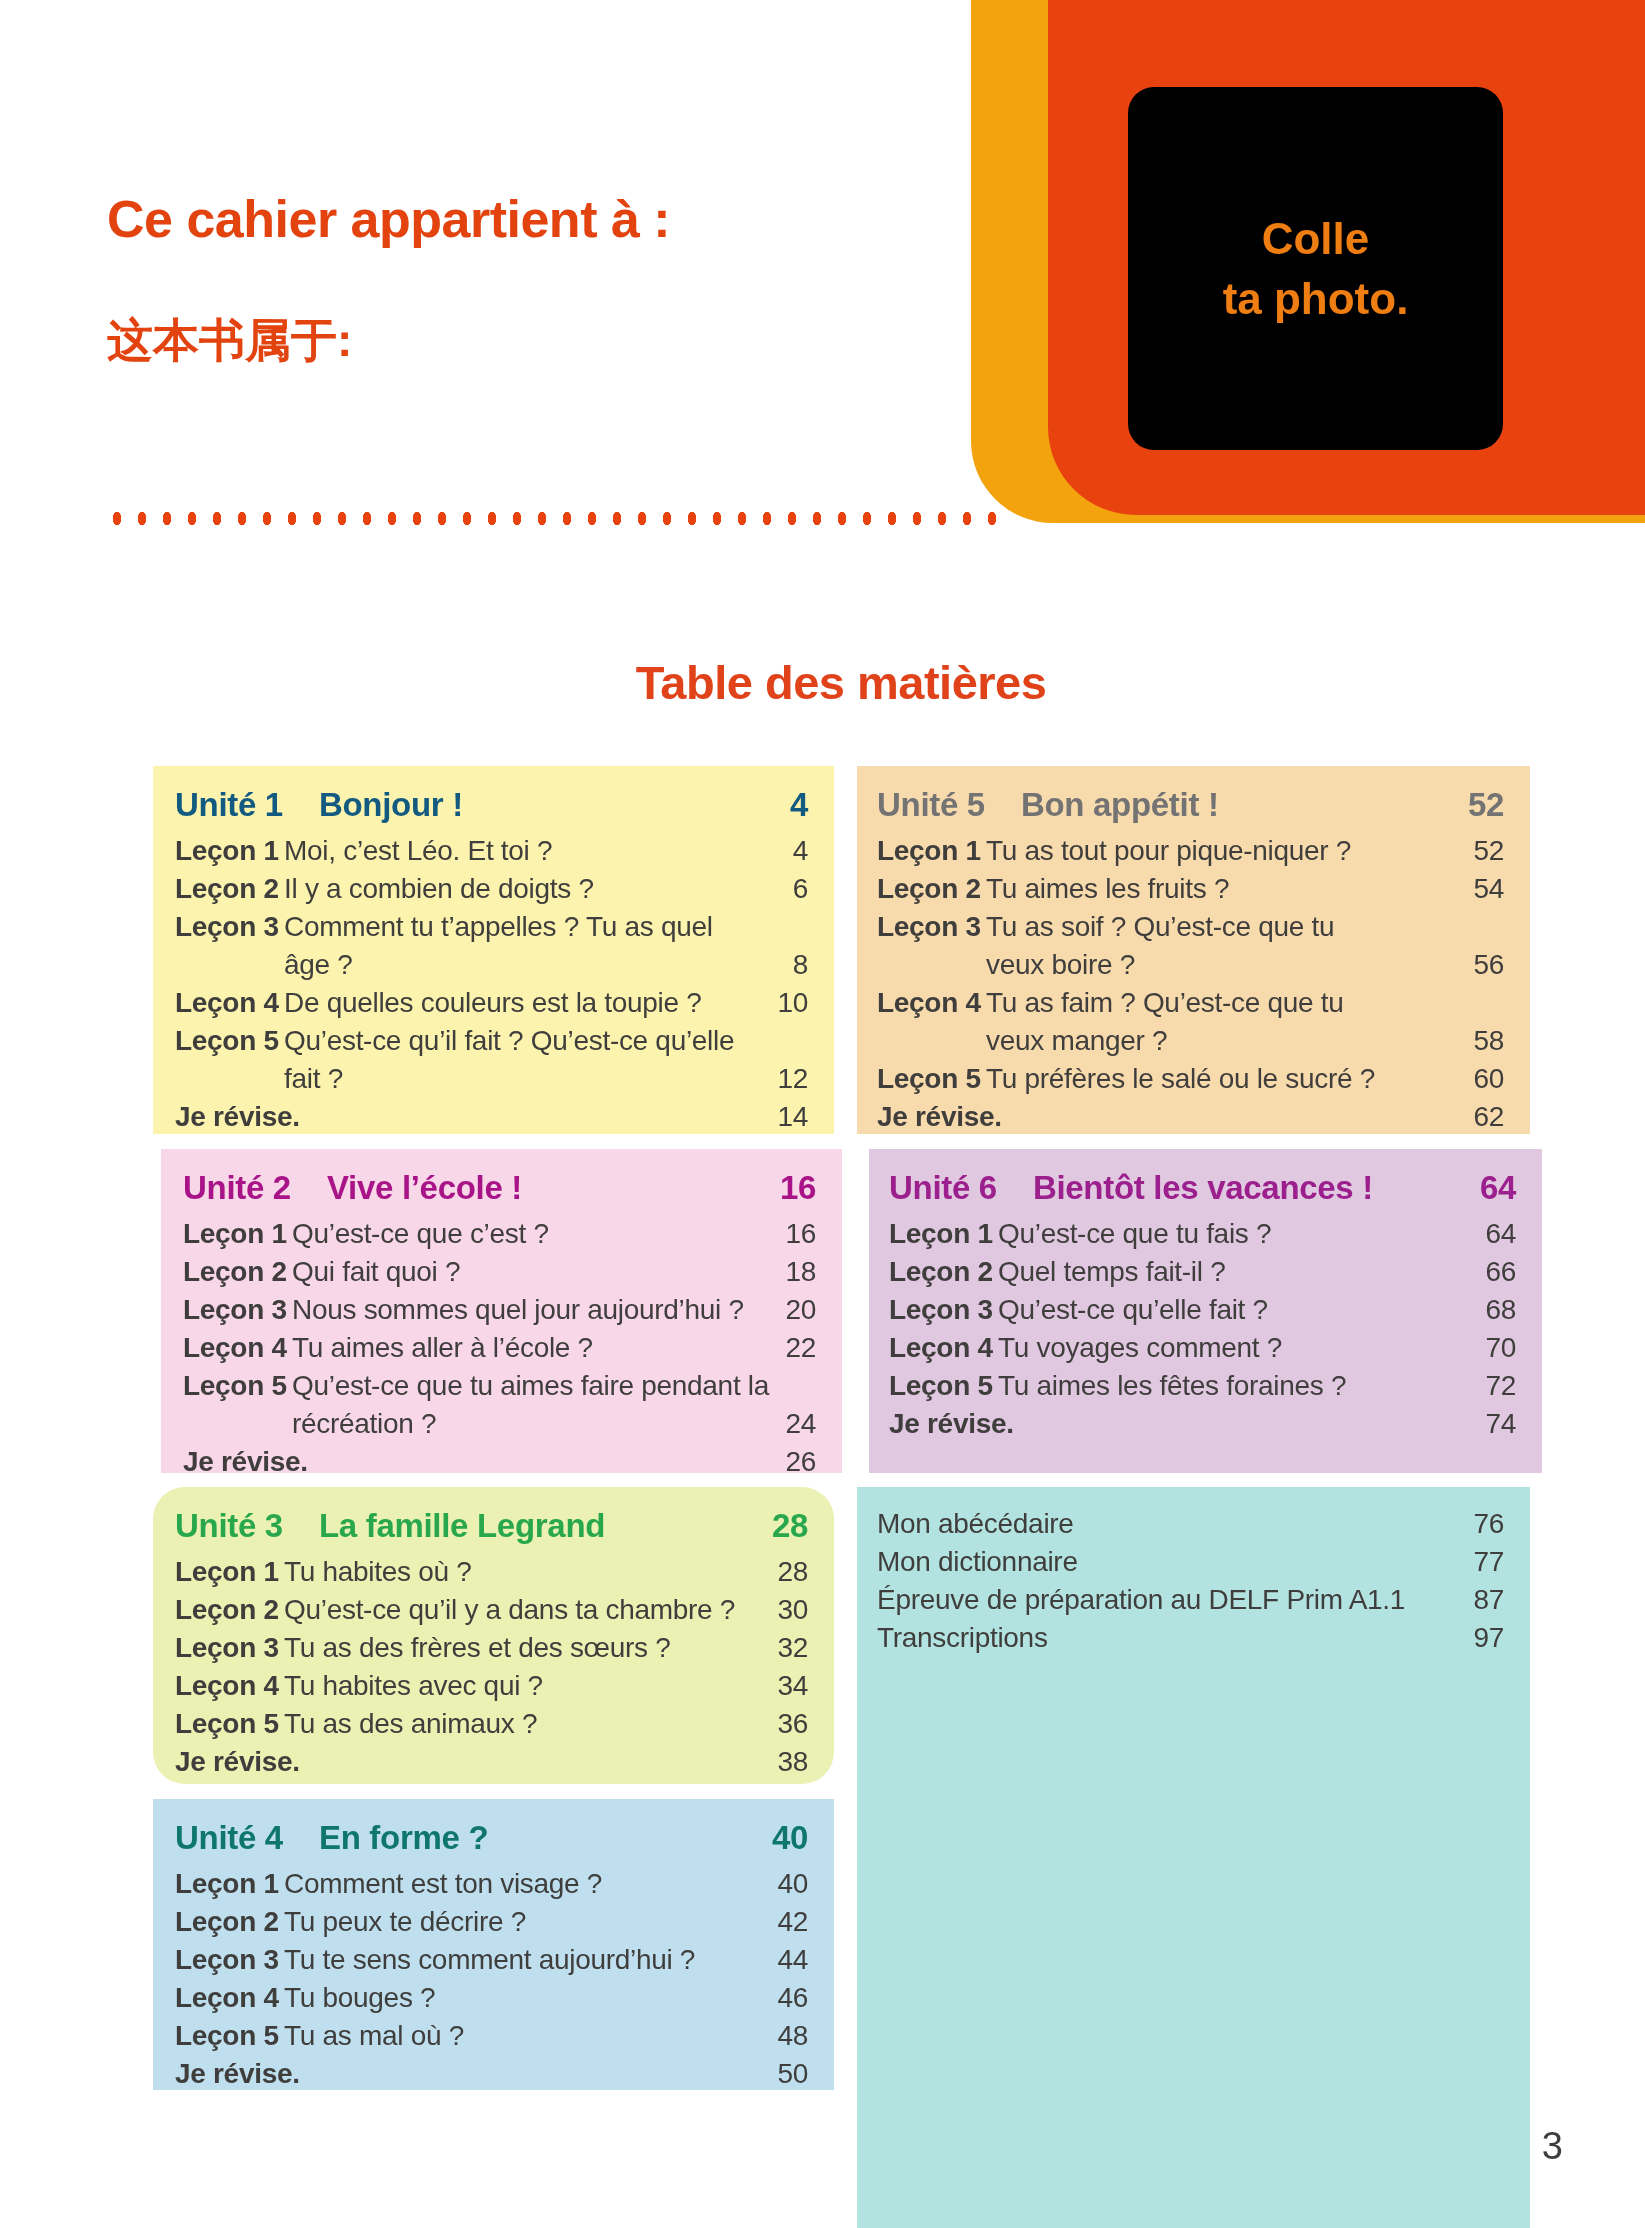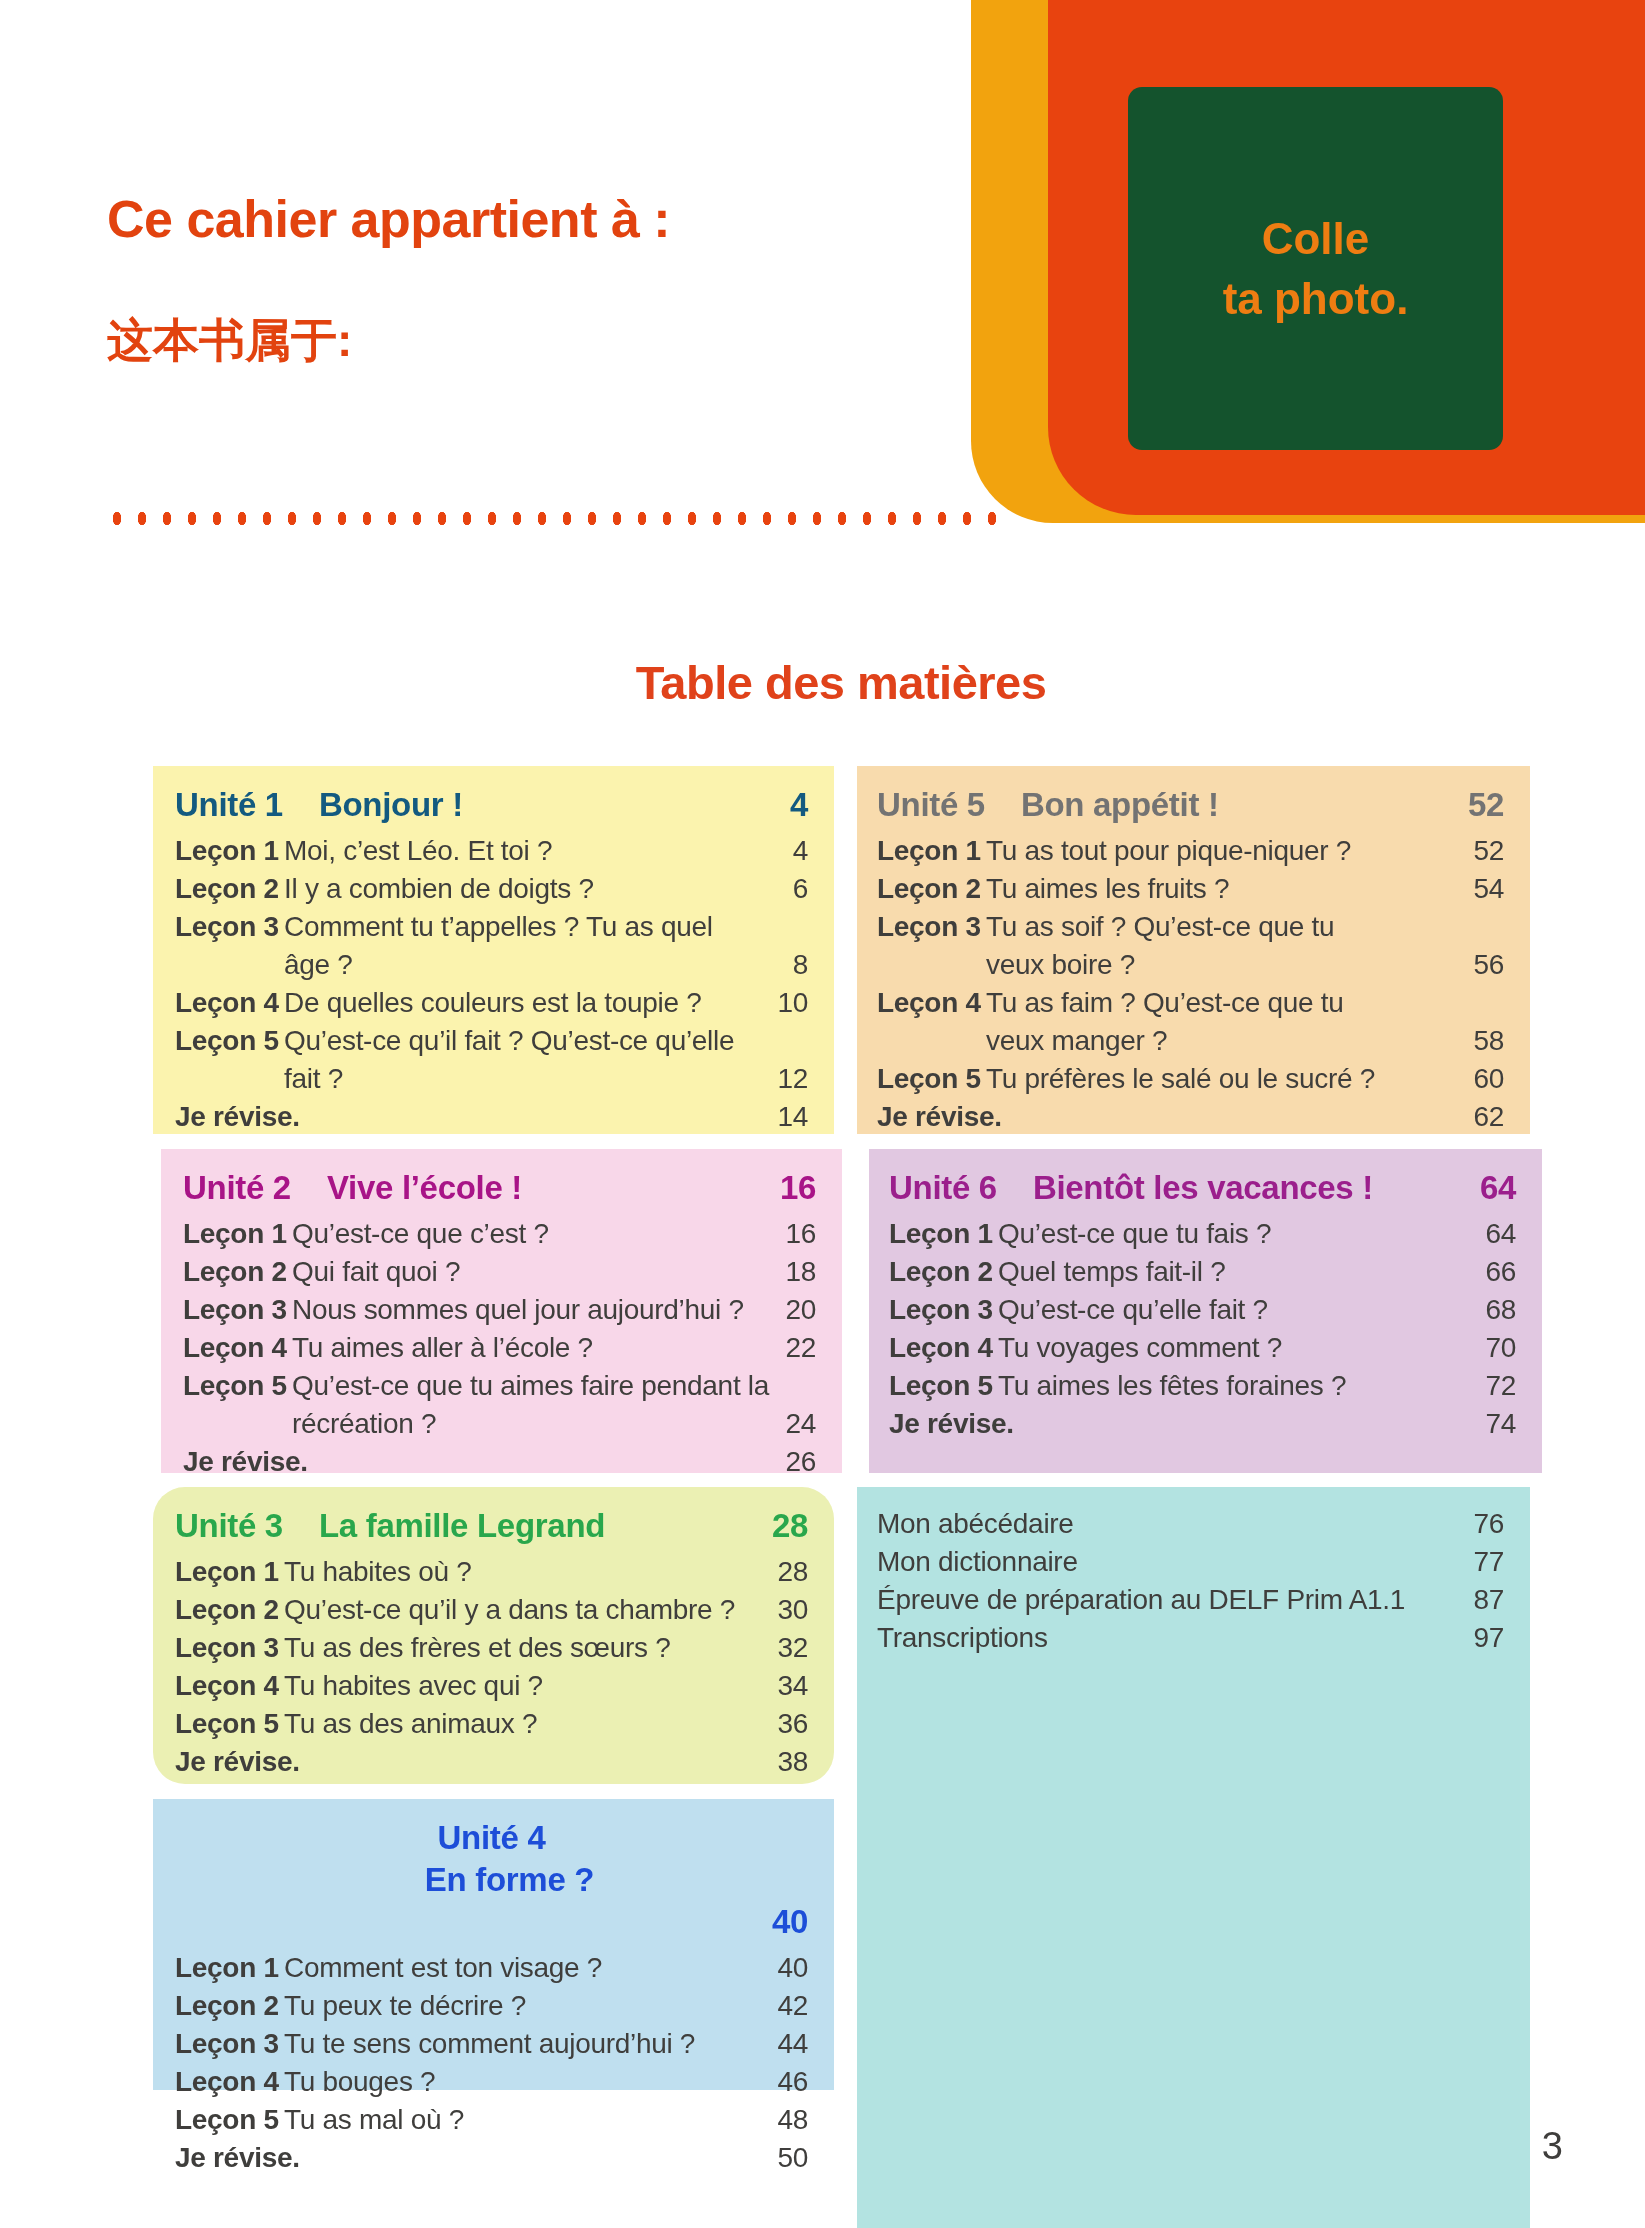--- a/index.html
+++ b/index.html
@@ -5,21 +5,21 @@
   html,body{margin:0;padding:0;background:#ffffff;}
   body{font-family:"Liberation Sans","DejaVu Sans",sans-serif;}
   .page{position:relative;width:1646px;height:2229px;background:#ffffff;overflow:hidden;}
 
   
   .amber-shape{position:absolute;left:971px;top:0;width:675px;height:523px;
     background:#F2A30E;border-bottom-left-radius:82px;}
   .red-shape{position:absolute;left:1048px;top:0;width:598px;height:515px;
     background:#E8430F;border-bottom-left-radius:88px;}
   .photo-box{position:absolute;left:1128px;top:87px;width:375px;height:363px;
-    background:#14532d;border-radius:14px;display:flex;flex-direction:column;
+    background:#000000;border-radius:26px;display:flex;flex-direction:column;
     align-items:center;justify-content:center;gap:16px;
     color:#EE7D12;font-weight:bold;font-size:44px;line-height:1;}
 
   
   .owner-fr{position:absolute;left:107px;top:189px;font-size:52px;font-weight:bold;
     color:#E2430F;letter-spacing:-0.5px;}
   .owner-zh{position:absolute;left:107px;top:310px;font-size:46px;font-weight:bold;
     color:#E2430F;}
 
   
@@ -50,21 +50,21 @@
   .u5{left:857px;top:766px;width:673px;height:368px;background:#F8DBAD;}
   .u5 .head{color:#737373;}
   .u2{left:153px;top:1149px;width:681px;height:324px;background:#F8D7E9;margin-left:8px;}
   .u2 .head{color:#A81487;}
   .u6{left:869px;top:1149px;width:673px;height:324px;background:#E1C8E1;}
   .u6 .head{color:#9B1F8C;}
   .u3{left:153px;top:1487px;width:681px;height:297px;background:#EBF0B3;border-radius:32px;}
   .u3 .head{color:#29A74C;}
   .ex{left:857px;top:1487px;width:673px;height:752px;background:#B3E3E1;}
   .u4{left:153px;top:1799px;width:681px;height:291px;background:#BFDFEF;}
-  .u4 .head{color:#1d4ed8;flex-direction:column;}
+  .u4 .head{color:#0f766e;}
 
   .footer-page{position:absolute;left:1493px;top:2125px;width:70px;text-align:right;
     font-size:38px;color:#3F3E3C;}
 </style>
 </head>
 <body>
 
 <div class="page">
 
   <div class="amber-shape"></div>

